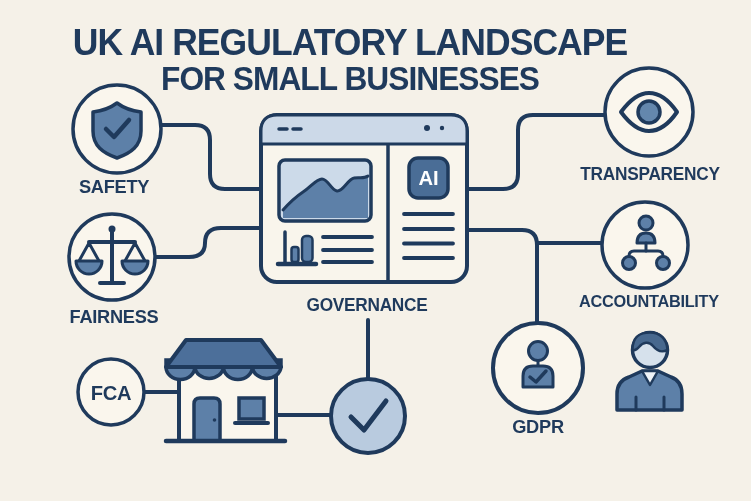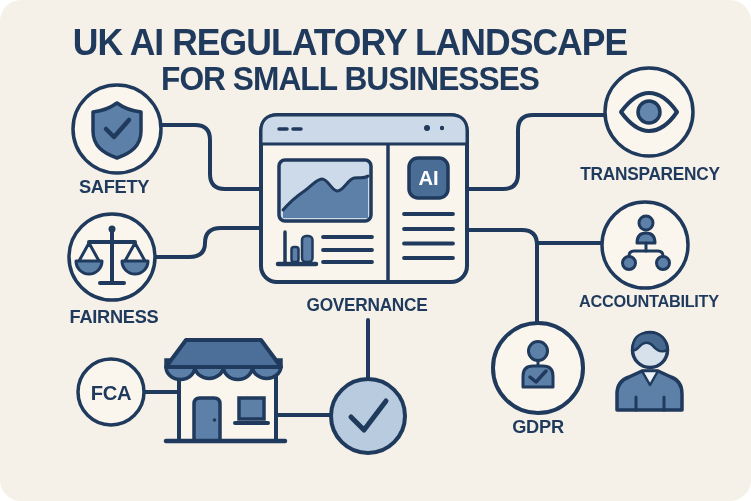--- a/index.html
+++ b/index.html
@@ -1,17 +1,17 @@
 <!DOCTYPE html>
 <html><head>
 <meta charset="utf-8">
 <style>
   html,body{margin:0;padding:0;}
   body{font-family:"Liberation Sans","DejaVu Sans",sans-serif;}
-  .canvas{position:relative;width:751px;height:501px;background:#f5f1e8;overflow:hidden;border-radius:21px;}
+  .canvas{position:relative;width:751px;height:501px;background:#f5f1e8;overflow:hidden;}
   .canvas svg{position:absolute;left:0;top:0;}
   .lbl{position:absolute;color:#1f3a5c;font-weight:700;text-align:center;letter-spacing:-0.3px;line-height:1.05;transform:scaleX(0.96);transform-origin:center;}
   .title1{left:0;top:24px;width:700px;font-size:37px;letter-spacing:-1px;}
   .title2{left:0;top:62px;width:700px;font-size:33px;letter-spacing:-1px;}
   .lbl-safety{left:39px;top:177px;width:150px;font-size:19px;}
   .lbl-fairness{left:39px;top:307px;width:150px;font-size:19px;}
   .lbl-governance{left:292px;top:296px;width:150px;font-size:18px;}
   .lbl-transparency{left:565px;top:165px;width:170px;font-size:18px;}
   .lbl-accountability{left:564px;top:293px;width:170px;font-size:17px;}
   .lbl-gdpr{left:488px;top:417px;width:100px;font-size:19px;}

